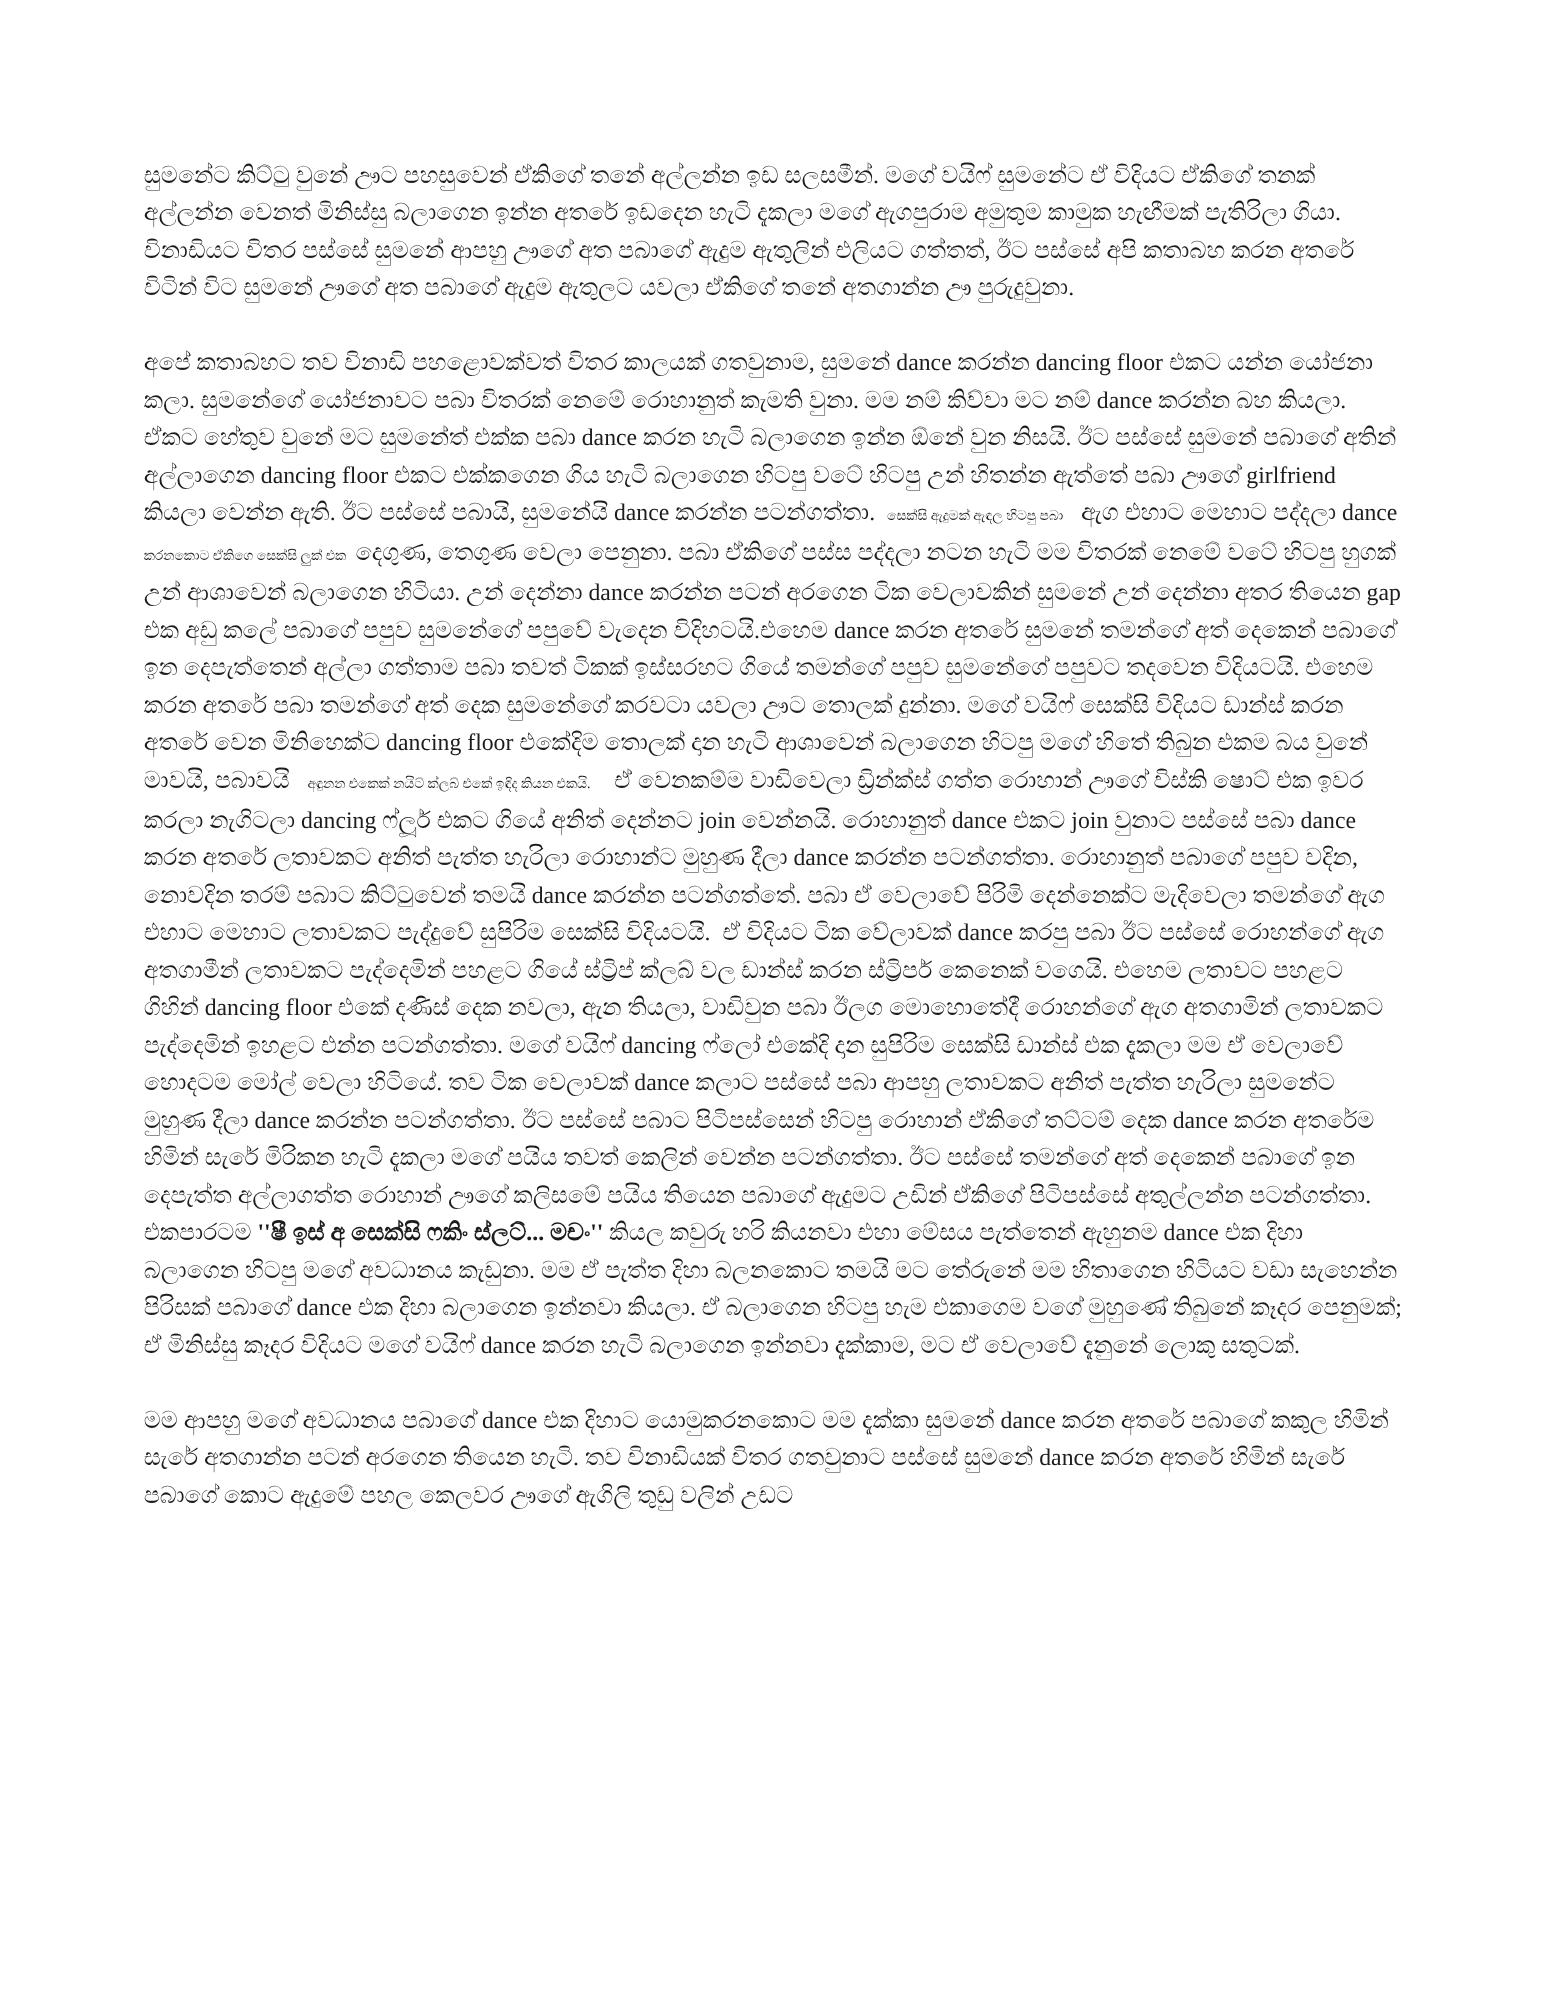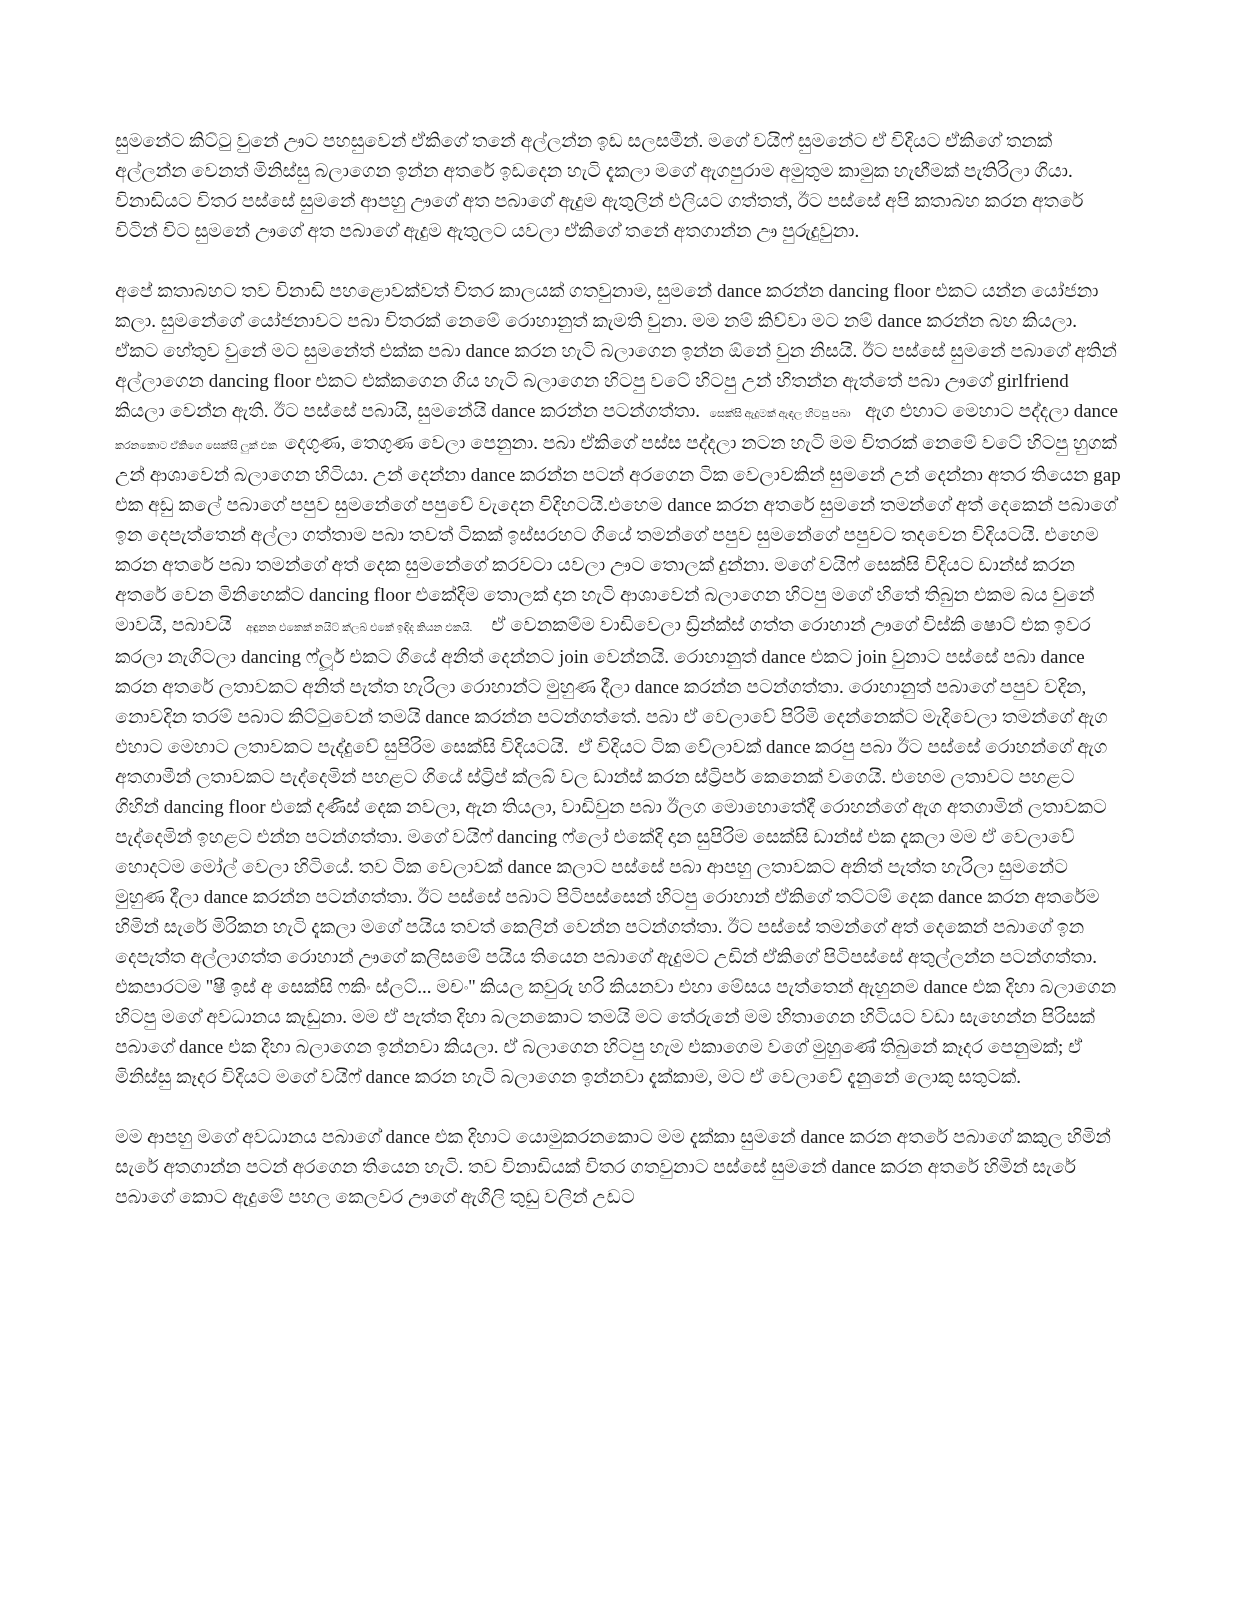--- a/index.html
+++ b/index.html
@@ -32,21 +32,21 @@
     margin-bottom: 0;
   }
   .seg-normal {
     font-size: 19px;
   }
   .seg-small {
     font-size: 11px;
   }
   .seg-bold {
     font-size: 19px;
-    font-weight: normal;
+    font-weight: bold;
   }
 </style>
 </head>
 <body>
 
 <div class="page">
   <div class="doc-body">
       <p class="para"><span class="seg-normal">සුමනේට කිට්ටු වුනේ ඌට පහසුවෙන් ඒකිගේ තනේ අල්ලන්න ඉඩ සලසමීන්. මගේ වයිෆ් සුමනේට ඒ විදියට ඒකිගේ තනක් අල්ලන්න වෙනත් මිනිස්සු බලාගෙන ඉන්න අතරේ ඉඩදෙන හැටි දැකලා මගේ ඇගපුරාම අමුතුම කාමුක හැඟීමක් පැතිරිලා ගියා. විනාඩියට විතර පස්සේ සුමනේ ආපහු ඌගේ අත පබාගේ ඇදුම ඇතුලින් එලියට ගත්තත්, ඊට පස්සේ අපි කතාබහ කරන අතරේ විටින් විට සුමනේ ඌගේ අත පබාගේ ඇදුම ඇතුලට යවලා ඒකිගේ තනේ අතගාන්න ඌ පුරුදුවුනා.</span></p>
       <p class="para"><span class="seg-normal">අපේ කතාබහට තව විනාඩි පහළොවක්වත් විතර කාලයක් ගතවුනාම, සුමනේ dance කරන්න dancing floor එකට යන්න යෝජනා කලා. සුමනේගේ යෝජනාවට පබා විතරක් නෙමේ රොහානුත් කැමති වුනා. මම නම් කිව්වා මට නම් dance කරන්න බහ කියලා. ඒකට හේතුව වුනේ මට සුමනේත් එක්ක පබා dance කරන හැටි බලාගෙන ඉන්න ඕනේ වුන නිසයි. ඊට පස්සේ සුමනේ පබාගේ අතින් අල්ලාගෙන dancing floor එකට එක්කගෙන ගිය හැටි බලාගෙන හිටපු වටේ හිටපු උන් හිතන්න ඇත්තේ පබා ඌගේ girlfriend කියලා වෙන්න ඇති. ඊට පස්සේ පබායි, සුමනේයි dance කරන්න පටන්ගත්තා.  </span><span class="seg-small">සෙක්සි ඇදුමක් ඇඳල හිටපු පබා</span><span class="seg-normal">   ඇග එහාට මෙහාට පද්දලා dance </span><span class="seg-small">කරනකොට ඒකිගෙ සෙක්සි ලුක් එක </span><span class="seg-normal"> දෙගුණ, තෙගුණ වෙලා පෙනුනා. පබා ඒකිගේ පස්ස පද්දලා නටන හැටි මම විතරක් නෙමේ වටේ හිටපු හුගක් උන් ආශාවෙන් බලාගෙන හිටියා. උන් දෙන්නා dance කරන්න පටන් අරගෙන ටික වෙලාවකින් සුමනේ උන් දෙන්නා අතර තියෙන gap එක අඩු කලේ පබාගේ පපුව සුමනේගේ පපුවේ වැදෙන විදිහටයි.එහෙම dance කරන අතරේ සුමනේ තමන්ගේ අත් දෙකෙන් පබාගේ ඉන දෙපැත්තෙන් අල්ලා ගත්තාම පබා තවත් ටිකක් ඉස්සරහට ගියේ තමන්ගේ පපුව සුමනේගේ පපුවට තදවෙන විදියටයි. එහෙම කරන අතරේ පබා තමන්ගේ අත් දෙක සුමනේගේ කරවටා යවලා ඌට තොලක් දුන්නා. මගේ වයිෆ් සෙක්සි විදියට ඩාන්ස් කරන අතරේ වෙන මිනිහෙක්ට dancing floor එකේදිම තොලක් දාන හැටි ආශාවෙන් බලාගෙන හිටපු මගේ හිතේ තිබුන එකම බය වුනේ මාවයි, පබාවයි   </span><span class="seg-small">අඳුනන එකෙක් නයිට් ක්ලබ් එකේ ඉඳිද කියන එකයි.</span><span class="seg-normal">    ඒ වෙනකම්ම වාඩිවෙලා ඩ්‍රින්ක්ස් ගත්ත රොහාන් ඌගේ විස්කි ෂොට් එක ඉවර කරලා නැගිටලා dancing ෆ්ලූර් එකට ගියේ අනිත් දෙන්නට join වෙන්නයි. රොහානුත් dance එකට join වුනාට පස්සේ පබා dance කරන අතරේ ලතාවකට අනිත් පැත්ත හැරිලා රොහාන්ට මුහුණ දීලා dance කරන්න පටන්ගත්තා. රොහානුත් පබාගේ පපුව වදින, නොවදින තරම් පබාට කිට්ටුවෙන් තමයි dance කරන්න පටන්ගත්තේ. පබා ඒ වෙලාවේ පිරිමි දෙන්නෙක්ට මැදිවෙලා තමන්ගේ ඇග එහාට මෙහාට ලතාවකට පැද්දුවේ සුපිරිම සෙක්සි විදියටයි.  ඒ විදියට ටික වේලාවක් dance කරපු පබා ඊට පස්සේ රොහන්ගේ ඇග අතගාමීන් ලතාවකට පැද්දෙමින් පහළට ගියේ ස්ට්‍රිප් ක්ලබ් වල ඩාන්ස් කරන ස්ට්‍රිපර් කෙනෙක් වගෙයි. එහෙම ලතාවට පහළට ගිහින් dancing floor එකේ දණිස් දෙක නවලා, ඇන තියලා, වාඩිවුන පබා ඊලග මොහොතේදී රොහන්ගේ ඇග අතගාමින් ලතාවකට පැද්දෙමින් ඉහළට එන්න පටන්ගත්තා. මගේ වයිෆ් dancing ෆ්ලෝ එකේදි දාන සුපිරිම සෙක්සි ඩාන්ස් එක දැකලා මම ඒ වෙලාවේ හොදටම මෝල් වෙලා හිටියේ. තව ටික වෙලාවක් dance කලාට පස්සේ පබා ආපහු ලතාවකට අනිත් පැත්ත හැරිලා සුමනේට මුහුණ දීලා dance කරන්න පටන්ගත්තා. ඊට පස්සේ පබාට පිටිපස්සෙන් හිටපු රොහාන් ඒකිගේ තට්ටම් දෙක dance කරන අතරේම හිමින් සැරේ මිරිකන හැටි දැකලා මගේ පයිය තවත් කෙලින් වෙන්න පටන්ගත්තා. ඊට පස්සේ තමන්ගේ අත් දෙකෙන් පබාගේ ඉන දෙපැත්ත අල්ලාගත්ත රොහාන් ඌගේ කලිසමේ පයිය තියෙන පබාගේ ඇදුමට උඩින් ඒකිගේ පිටිපස්සේ අතුල්ලන්න පටන්ගත්තා. එකපාරටම </span><span class="seg-bold">''ෂී ඉස් අ සෙක්සි ෆකිං ස්ලට්... මචං''</span><span class="seg-normal"> කියල කවුරු හරි කියනවා එහා මේසය පැත්තෙන් ඇහුනම dance එක දිහා බලාගෙන හිටපු මගේ අවධානය කැඩුනා. මම ඒ පැත්ත දිහා බලනකොට තමයි මට තේරුනේ මම හිතාගෙන හිටියට වඩා සැහෙන්න පිරිසක් පබාගේ dance එක දිහා බලාගෙන ඉන්නවා කියලා. ඒ බලාගෙන හිටපු හැම එකාගෙම වගේ මුහුණේ තිබුනේ කෑදර පෙනුමක්; ඒ මිනිස්සු කෑදර විදියට මගේ වයිෆ් dance කරන හැටි බලාගෙන ඉන්නවා දැක්කාම, මට ඒ වෙලාවේ දැනුනේ ලොකු සතුටක්.</span></p>
       <p class="para"><span class="seg-normal">මම ආපහු මගේ අවධානය පබාගේ dance එක දිහාට යොමුකරනකොට මම දැක්කා සුමනේ dance කරන අතරේ පබාගේ කකුල හිමින් සැරේ අතගාන්න පටන් අරගෙන තියෙන හැටි. තව විනාඩියක් විතර ගතවුනාට පස්සේ සුමනේ dance කරන අතරේ හිමින් සැරේ පබාගේ කොට ඇදුමේ පහල කෙලවර ඌගේ ඇගිලි තුඩු වලින් උඩට</span></p>

